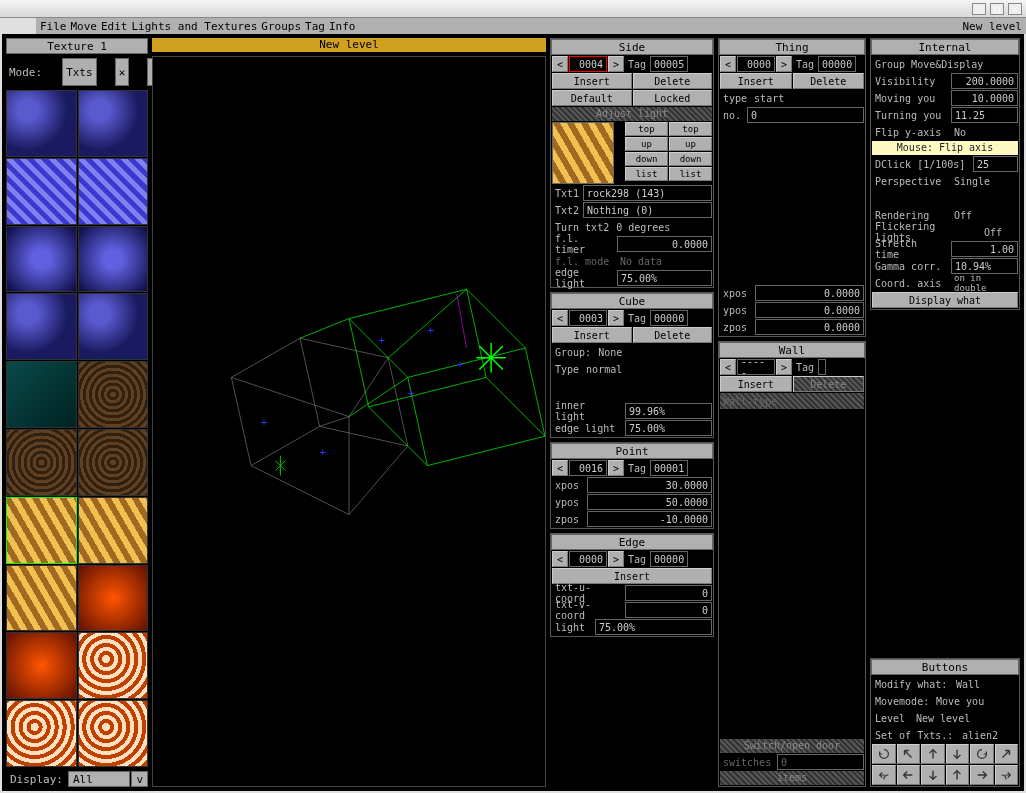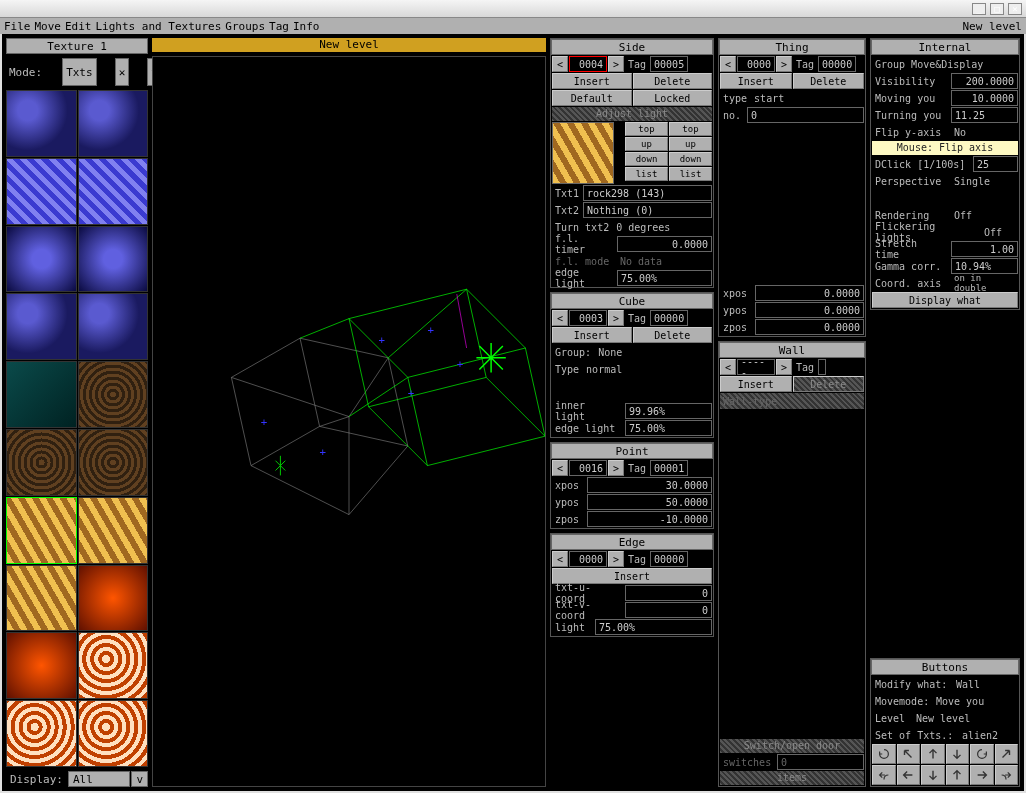--- a/index.html
+++ b/index.html
@@ -1,20 +1,20 @@
 <!DOCTYPE html>
 <html><head>
 <meta charset="utf-8">
 <style>
 * { box-sizing: border-box; margin: 0; padding: 0; font-family: monospace; font-size: 11px; }
 body { background: #000; color: #fff; width: 1026px; height: 793px; overflow: hidden; }
 .window { position: absolute; inset: 0; background: #e0e0e0; }
 .titlebar { height: 18px; background: linear-gradient(#f5f5f5,#d8d8d8); border-bottom: 1px solid #888; display: flex; justify-content: flex-end; align-items: center; padding: 0 4px; gap: 4px; }
 .titlebar span { width: 14px; height: 12px; border: 1px solid #888; background: #eee; display: inline-flex; align-items: center; justify-content: center; font-size: 9px; cursor: pointer; }
-.menubar { height: 16px; background: #b0b0b0; color: #000; display: flex; align-items: center; padding: 0 4px; gap: 4px; font-size: 11px; }
+.menubar { height: 16px; background: #b0b0b0; color: #000; display: flex; align-items: center; padding: 0 4px; gap: 4px; font-size: 11px; margin-left: 36px; }
 .menubar .menu-item { cursor: pointer; }
 .menubar .spacer { flex: 1; }
 .content { position: absolute; top: 34px; left: 2px; right: 2px; bottom: 2px; background: #000; display: flex; gap: 4px; padding: 4px; }
 .col { display: flex; flex-direction: column; gap: 4px; }
 .col-textures { width: 142px; justify-content: flex-end; }
 .col-view { flex: 1; min-width: 0; }
 .col-panels { width: 164px; }
 .col-panels2 { width: 148px; }
 .col-right { width: 150px; }
 .panel-header { background: #b0b0b0; color: #000; text-align: center; height: 16px; line-height: 16px; border: 1px solid #666; }

